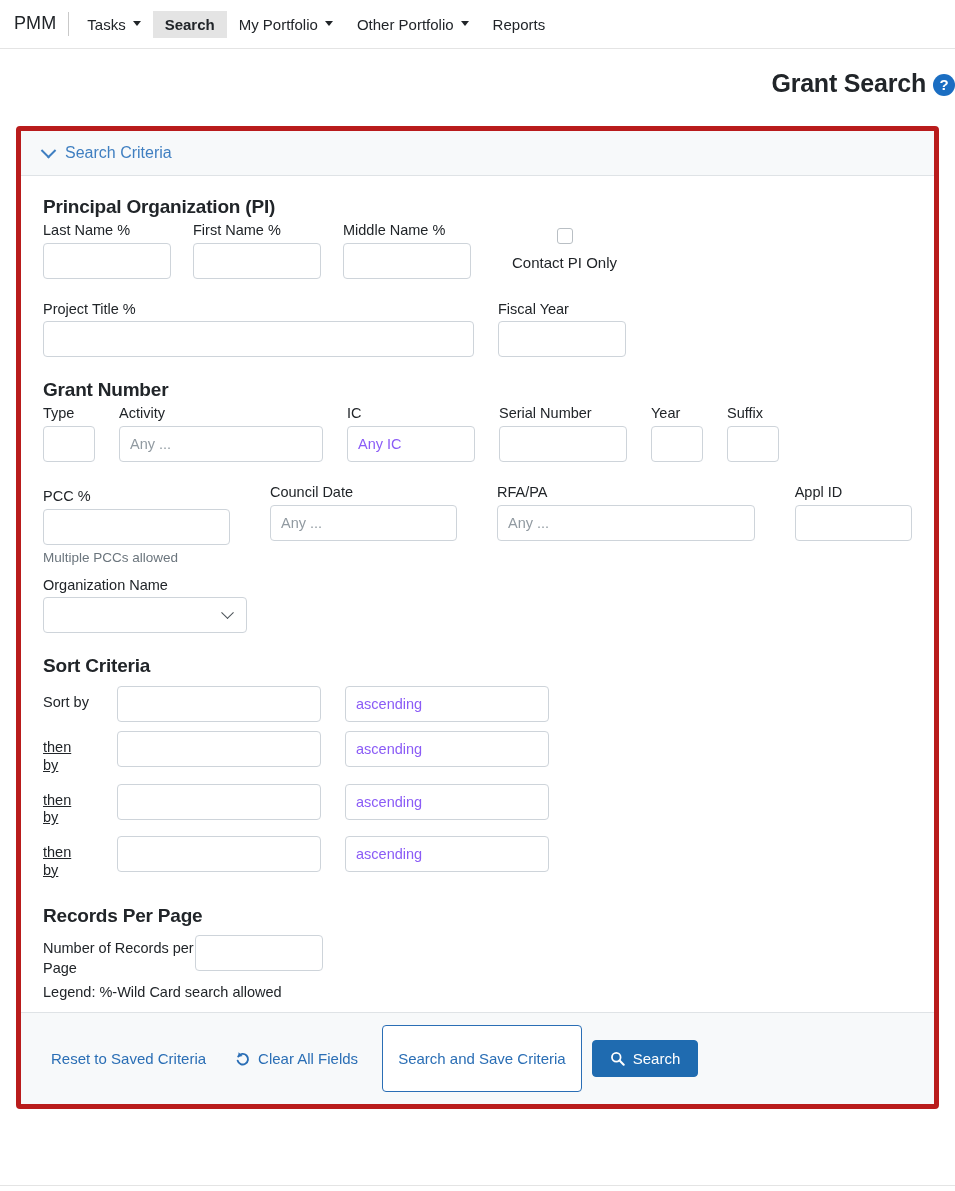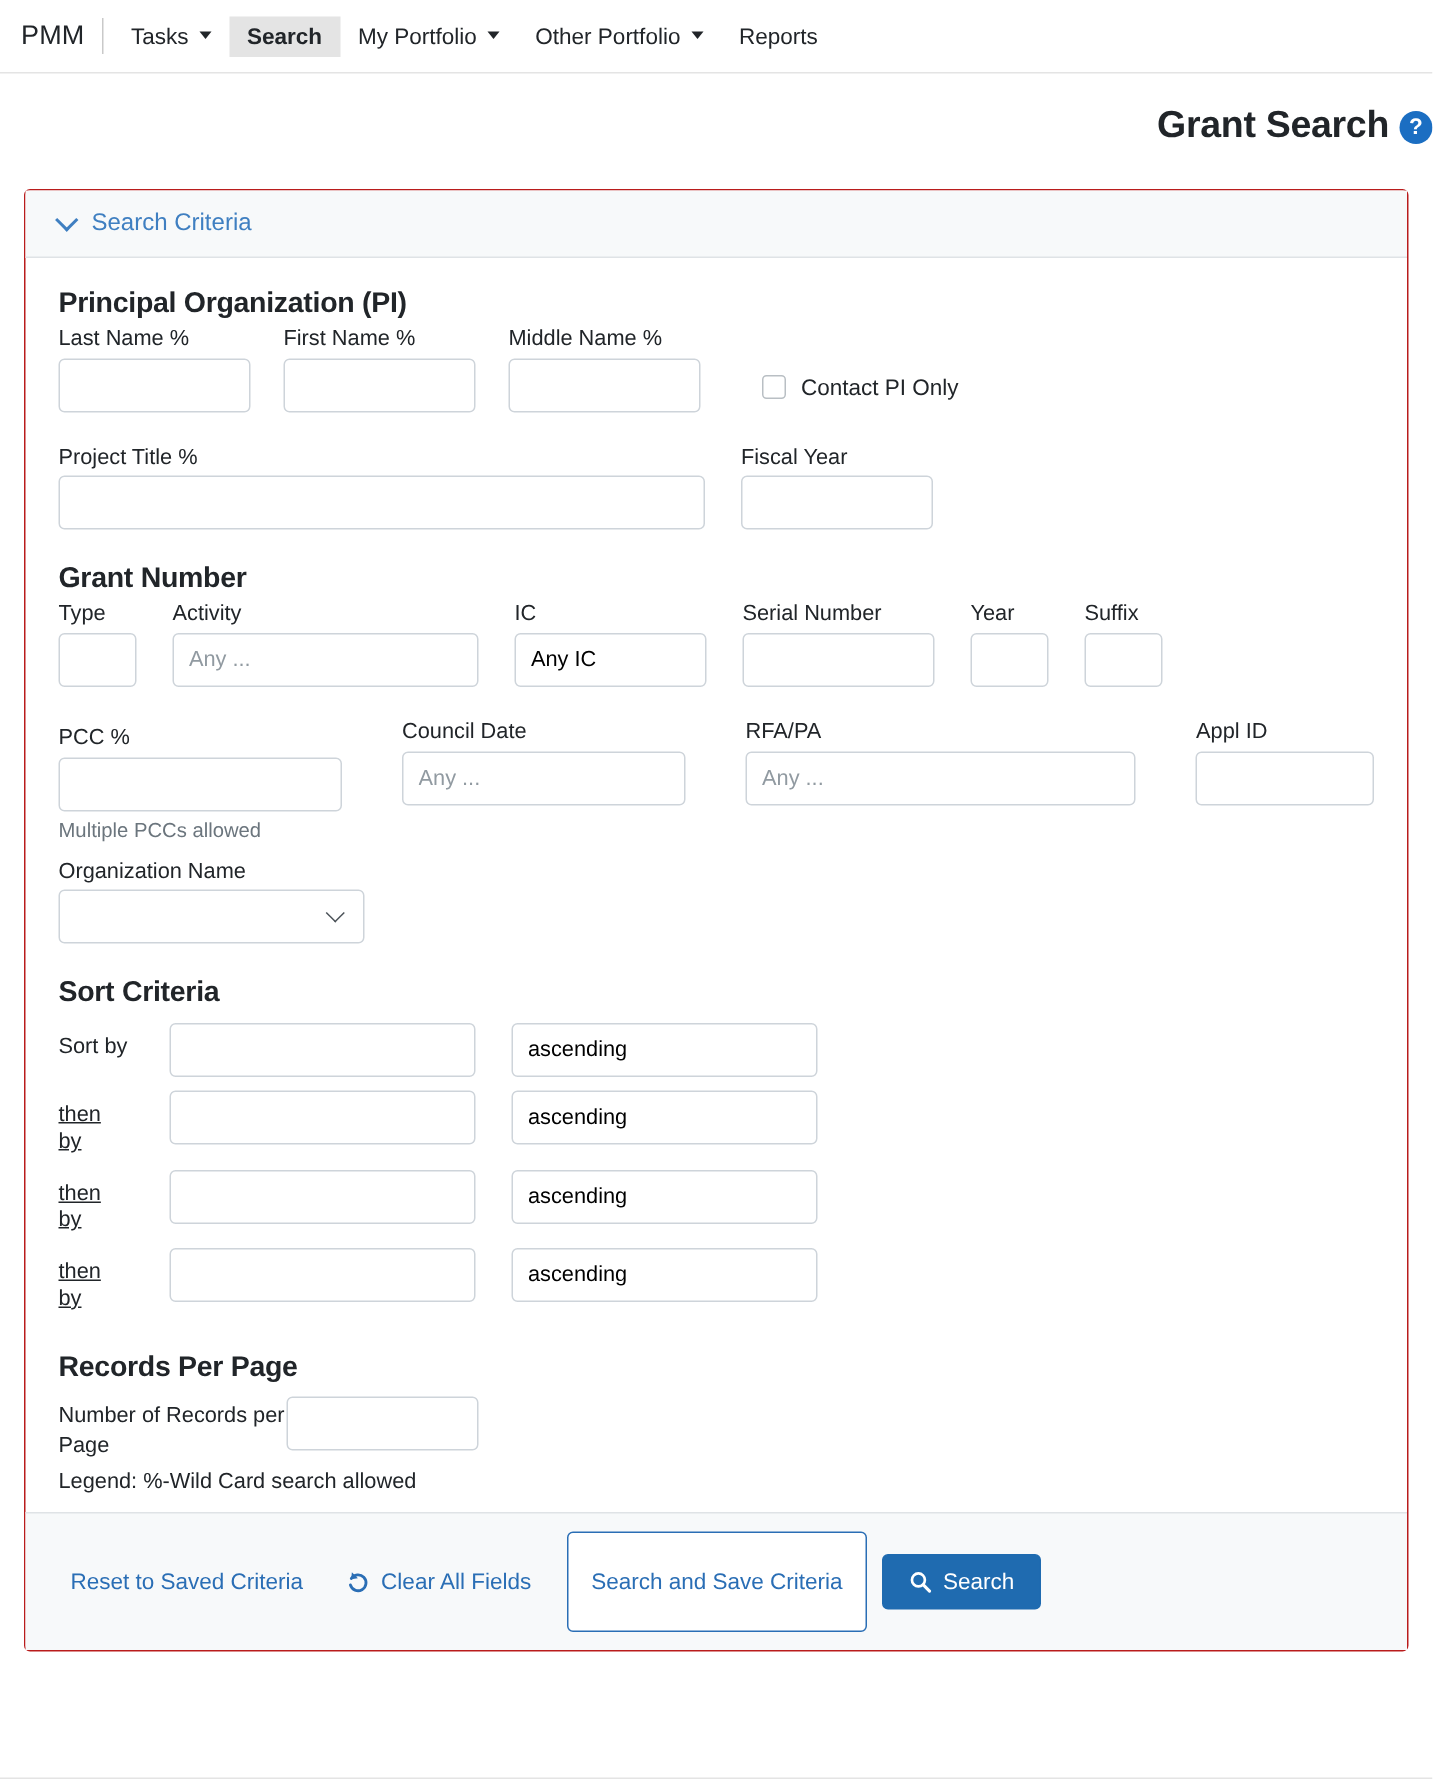--- a/index.html
+++ b/index.html
@@ -92,21 +92,21 @@
     cursor: pointer;
     margin-top: 2px;
   }
 
   
   .card {
     position: absolute;
     left: 16px;
     top: 126px;
     width: 923px;
-    border: 1px solid #b91c1c;
+    border: 5px solid #b91c1c;
     border-radius: 4px;
     background: #ffffff;
   }
   .card-header {
     background: #f7f9fa;
     border-bottom: 1px solid #dfe3e6;
     padding: 13px 0 13px 22px;
     display: flex;
     align-items: center;
     gap: 11px;
@@ -140,21 +140,21 @@
     line-height: 1.15;
     white-space: nowrap;
   }
   input.inp, .selbox {
     height: 36px;
     border: 1px solid #ced4da;
     border-radius: 4px;
     background: #fff;
     font-family: "Liberation Sans", sans-serif;
     font-size: 14.5px;
-    color: #000000;
+    color: #8b5cf6;
     padding: 0 10px;
     outline: none;
     width: 100%;
     display: flex;
     align-items: center;
   }
   input.inp::placeholder { color: #919aa1; }
   .selbox.arrow {
     justify-content: space-between;
     cursor: pointer;
@@ -323,21 +323,21 @@
         <input class="inp" type="text" value="" style="">
       </div>
       <div class="block" style="width:128px;">
         <div class="fld-label">First Name %</div>
         <input class="inp" type="text" value="" style="">
       </div>
       <div class="block" style="width:128px;">
         <div class="fld-label">Middle Name %</div>
         <input class="inp" type="text" value="" style="">
       </div>
-      <div class="cb-wrap" style="margin-left:19px; padding-bottom:8px;">
+      <div class="cb-wrap" style="margin-left:19px; padding-bottom:8px;flex-direction:column;">
         <span class="cbox"></span>
         <span class="cb-label">Contact PI Only</span>
       </div>
     </div>
 
     <div class="row" style="gap:24px; margin-bottom:22px;">
       <div class="block" style="width:431px;">
         <div class="fld-label">Project Title %</div>
         <input class="inp" type="text" value="" style="">
       </div>

